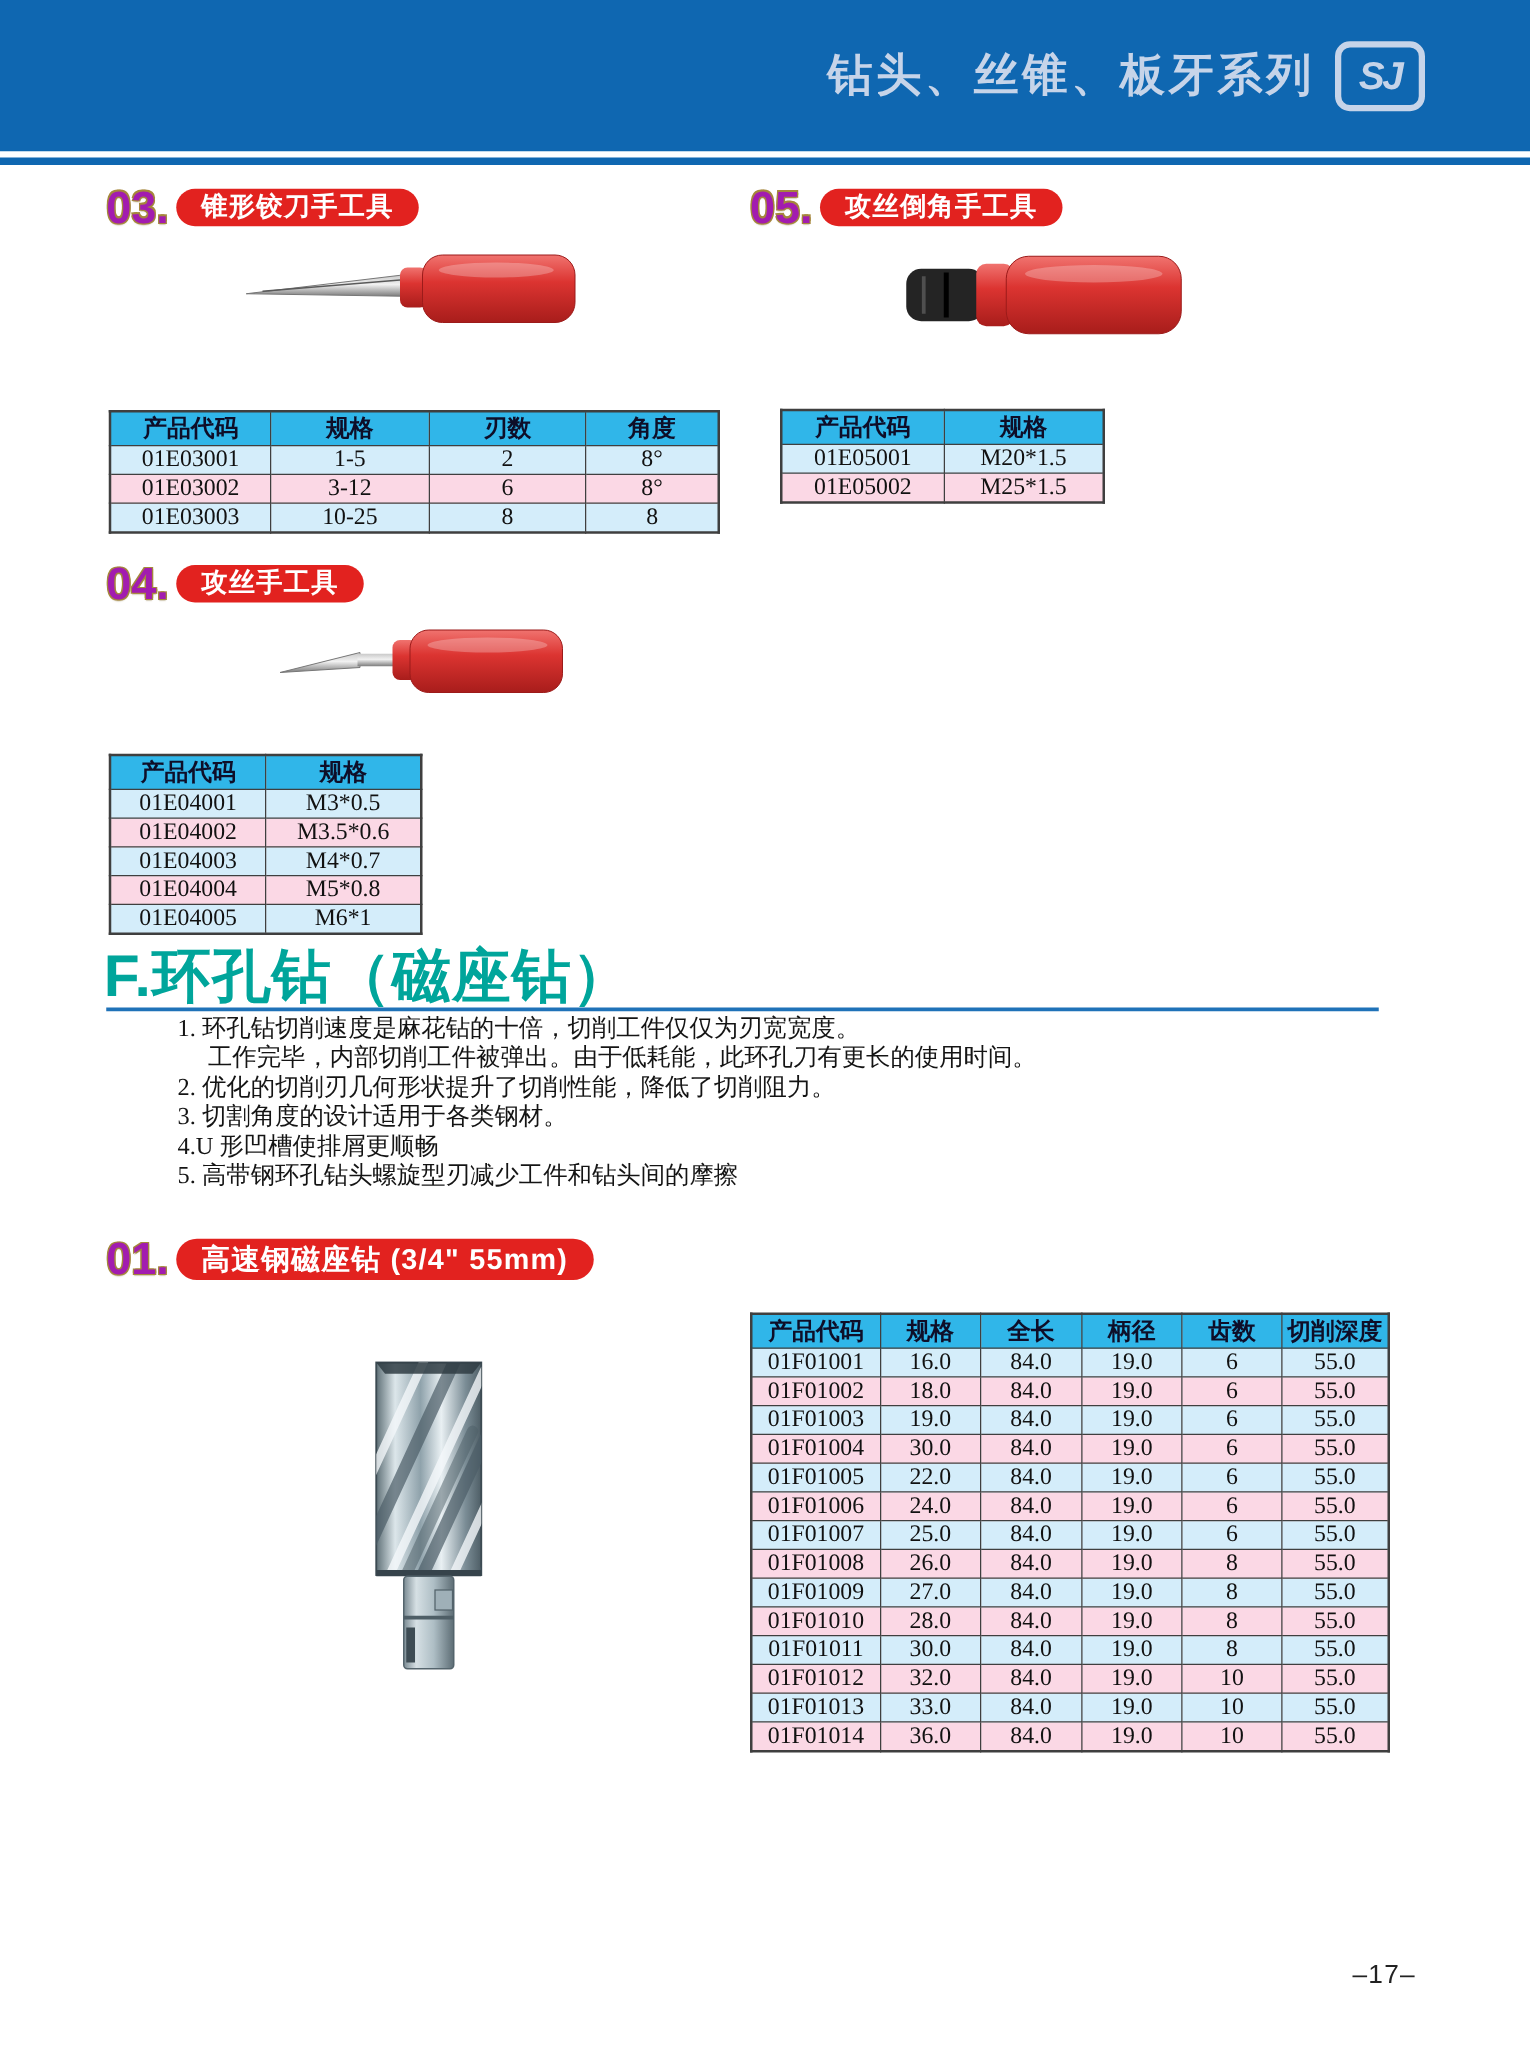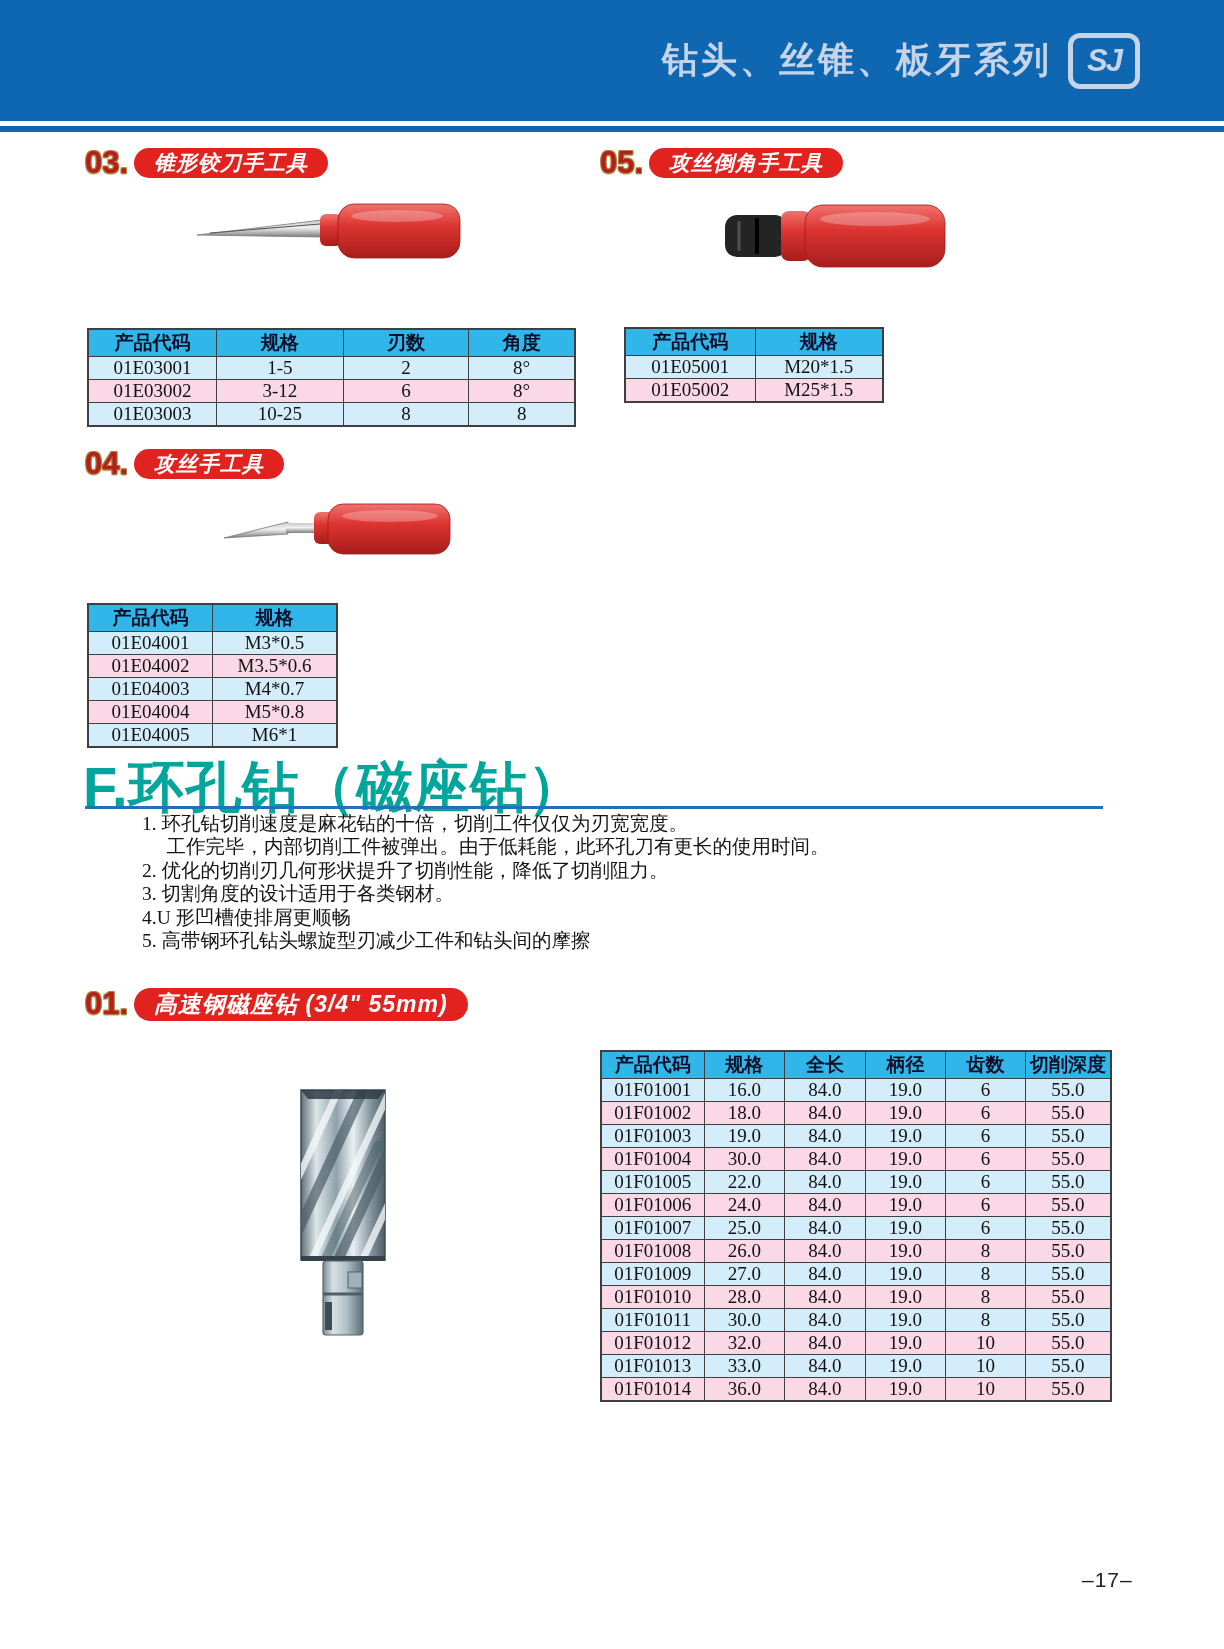--- a/index.html
+++ b/index.html
@@ -8,36 +8,36 @@
   
   .header-band{position:absolute;left:0;top:0;width:1224px;height:121px;background:var(--blue);
      display:flex;align-items:center;justify-content:flex-end;padding-right:84px;box-sizing:border-box;gap:16px;}
   .header-title{font-size:36px;font-weight:bold;color:var(--headertext);letter-spacing:3px;}
   .header-logo{width:62px;height:46px;border:5px solid var(--headertext);border-radius:12px;
      display:flex;align-items:center;justify-content:center;color:var(--headertext);
      font-style:italic;font-weight:bold;font-size:31px;letter-spacing:-2px;}
   .header-rule{position:absolute;left:0;top:126px;width:1224px;height:6px;background:var(--blue);}
   
   .sec-label{position:absolute;display:flex;align-items:center;gap:6px;}
-  .sec-num{font-weight:bold;font-size:31px;color:#b91c1c;
+  .sec-num{font-weight:bold;font-size:36px;color:#a21caf;
      text-shadow:-1px -1px 0 var(--gold),1px -1px 0 var(--gold),-1px 1px 0 var(--gold),1px 1px 0 var(--gold),0 2px 1px rgba(120,95,30,.35);}
   .sec-pill{background:var(--red);color:#fff;font-weight:bold;font-size:21px;letter-spacing:1px;
-     height:30px;line-height:30px;padding:0 20px;border-radius:16px;white-space:nowrap;font-style:italic;}
+     height:30px;line-height:30px;padding:0 20px;border-radius:16px;white-space:nowrap;}
   .sec-pill.big{font-size:23px;height:33px;line-height:33px;border-radius:18px;}
   
   table.datatable{position:absolute;border-collapse:collapse;table-layout:fixed;text-align:center;
      border:2px solid #3f3f3f;}
   table.datatable th{background:var(--cyan);color:#0e0e28;font-family:"Liberation Sans",sans-serif;
      font-weight:bold;font-size:19px;height:22px;border:1px solid #3f3f3f;padding:0 2px;}
   table.datatable td{font-family:"Liberation Serif",serif;font-size:19px;color:#111;
      height:22px;border:1px solid #3f3f3f;padding:0 2px;}
   table.datatable tbody tr:nth-child(odd) td{background:var(--rowblue);}
   table.datatable tbody tr:nth-child(even) td{background:var(--rowpink);}
   
-  .f-title{position:absolute;left:83px;top:750px;font-size:56px;font-weight:bold;color:var(--teal);letter-spacing:1px;}
+  .f-title{position:absolute;left:83px;top:750px;font-size:47px;font-weight:bold;color:var(--teal);letter-spacing:1px;}
   .f-underline{position:absolute;left:85px;top:806px;width:1018px;height:3px;background:#1f72b8;}
   .f-features{position:absolute;left:98px;top:812px;width:840px;font-family:"Liberation Serif",serif;
      font-size:19.5px;line-height:23.4px;color:#141414;}
   .feature-line{white-space:pre-wrap;margin-left:44px;}
   
   .img-wrap{position:absolute;}
   
   .page-number{position:absolute;left:1082px;top:1568px;font-size:21px;color:#222;letter-spacing:1px;}
 </style>
 </head>

